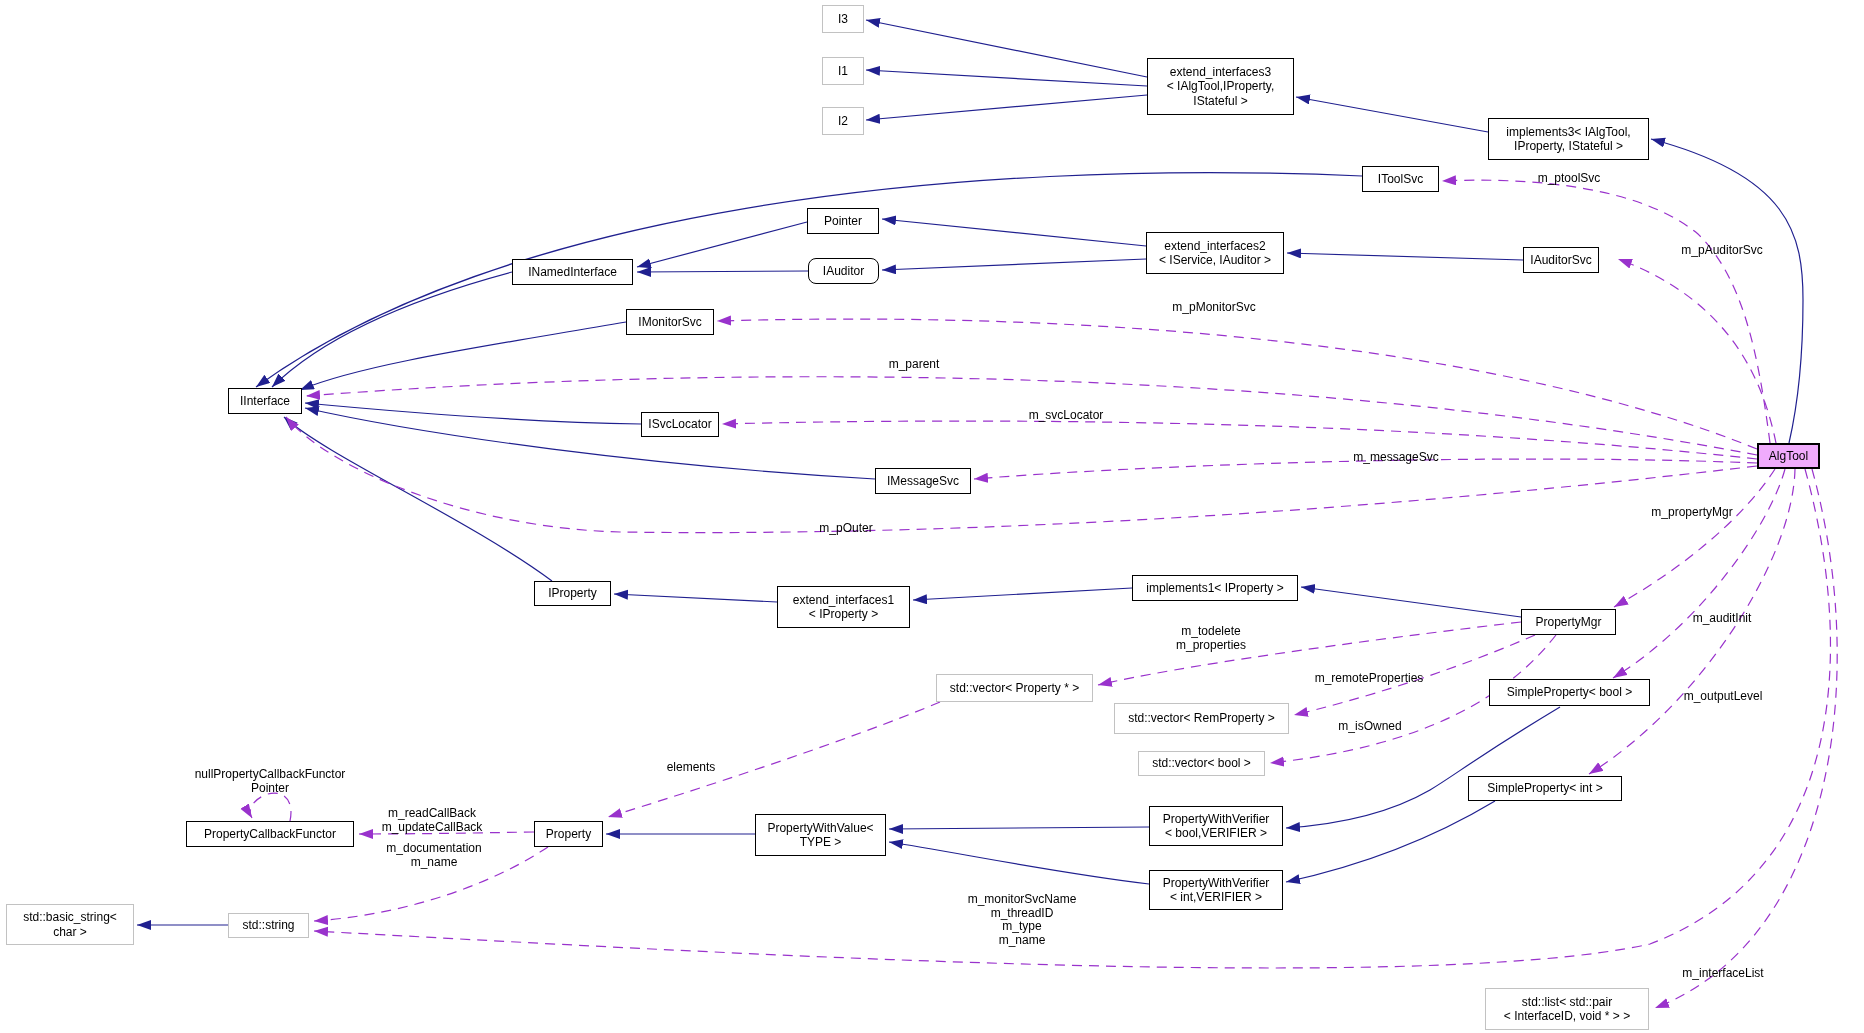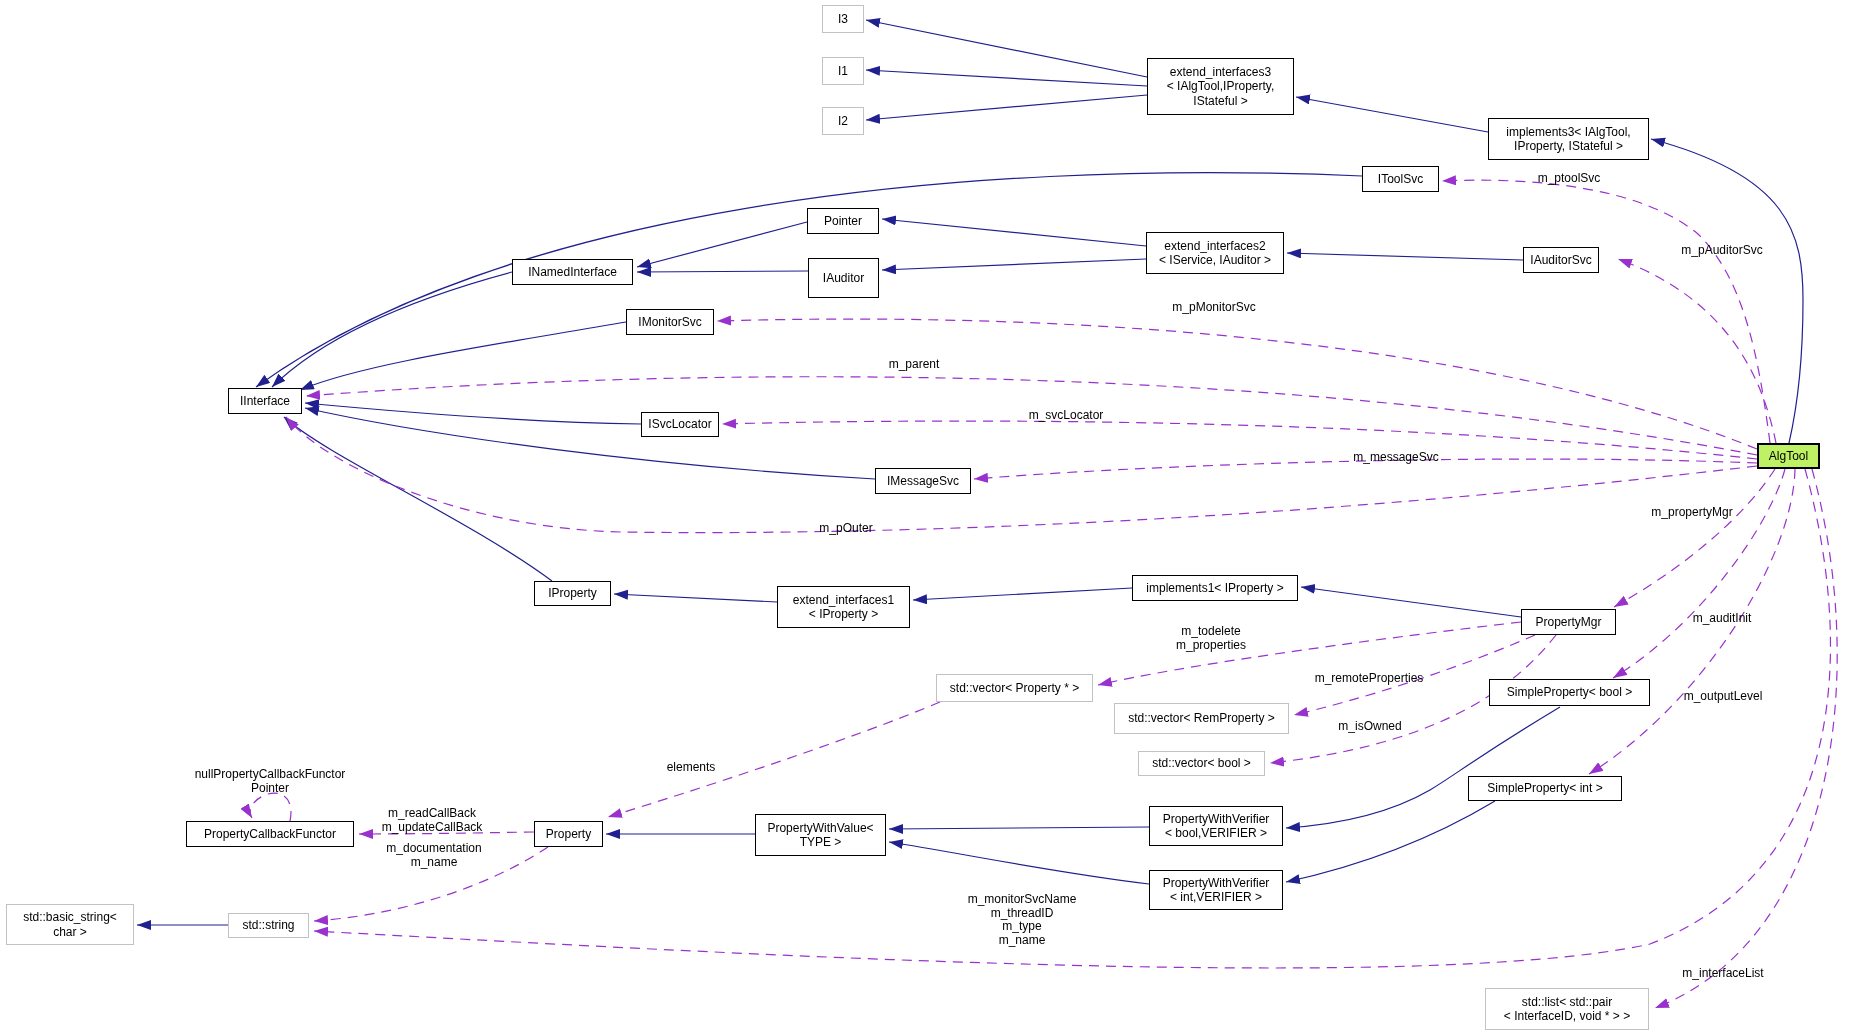--- a/index.html
+++ b/index.html
@@ -7,21 +7,21 @@
     position:relative;width:1864px;height:1033px;overflow:hidden;background:#ffffff;
     font-family:"Liberation Sans", sans-serif;
   }
   #edge-layer{position:absolute;left:0;top:0;width:1864px;height:1033px;}
   .node{
     position:absolute;display:flex;flex-direction:column;justify-content:center;align-items:center;
     background:#ffffff;border:1px solid #000;box-sizing:border-box;
     font-size:12px;line-height:14.5px;color:#000;text-align:center;white-space:nowrap;cursor:pointer;
   }
   .node.template{border-color:#c2c2c2;}
-  .node.highlight{background:#bef264;border-width:2px;cursor:default;}
+  .node.highlight{background:#f0abfc;border-width:2px;cursor:default;}
   .edge-label{
     position:absolute;transform:translate(-50%,-50%);
     font-size:12px;line-height:13.5px;color:#000;text-align:center;white-space:nowrap;pointer-events:none;
   }
   .edge{fill:none;stroke-width:1.2px;}
   .edge.inherit{stroke:#20208f;}
   .edge.use{stroke:#9932cc;stroke-dasharray:10 7;}
 </style>
 </head>
 <body>
@@ -98,21 +98,21 @@
     <div class="node class" style="left: 1488px; top: 118px; width: 161px; height: 42px;">
       <div>implements3&lt; IAlgTool,</div>
       <div>IProperty, IStateful &gt;</div>
     </div>
     <div class="node class" style="left: 1362px; top: 166px; width: 77px; height: 26px;">
       <div>IToolSvc</div>
     </div>
     <div class="node class" style="left: 807px; top: 208px; width: 72px; height: 26px;">
       <div>Pointer</div>
     </div>
-    <div class="node class" style="left: 808px; top: 258px; width: 71px; height: 40px;">
+    <div class="node class" style="left: 808px; top: 258px; width: 71px; height: 26px; border-radius: 8px;">
       <div>IAuditor</div>
     </div>
     <div class="node class" style="left: 512px; top: 259px; width: 121px; height: 26px;">
       <div>INamedInterface</div>
     </div>
     <div class="node class" style="left: 1146px; top: 232px; width: 138px; height: 42px;">
       <div>extend_interfaces2</div>
       <div>&lt; IService, IAuditor &gt;</div>
     </div>
     <div class="node class" style="left: 1523px; top: 247px; width: 76px; height: 26px;">

